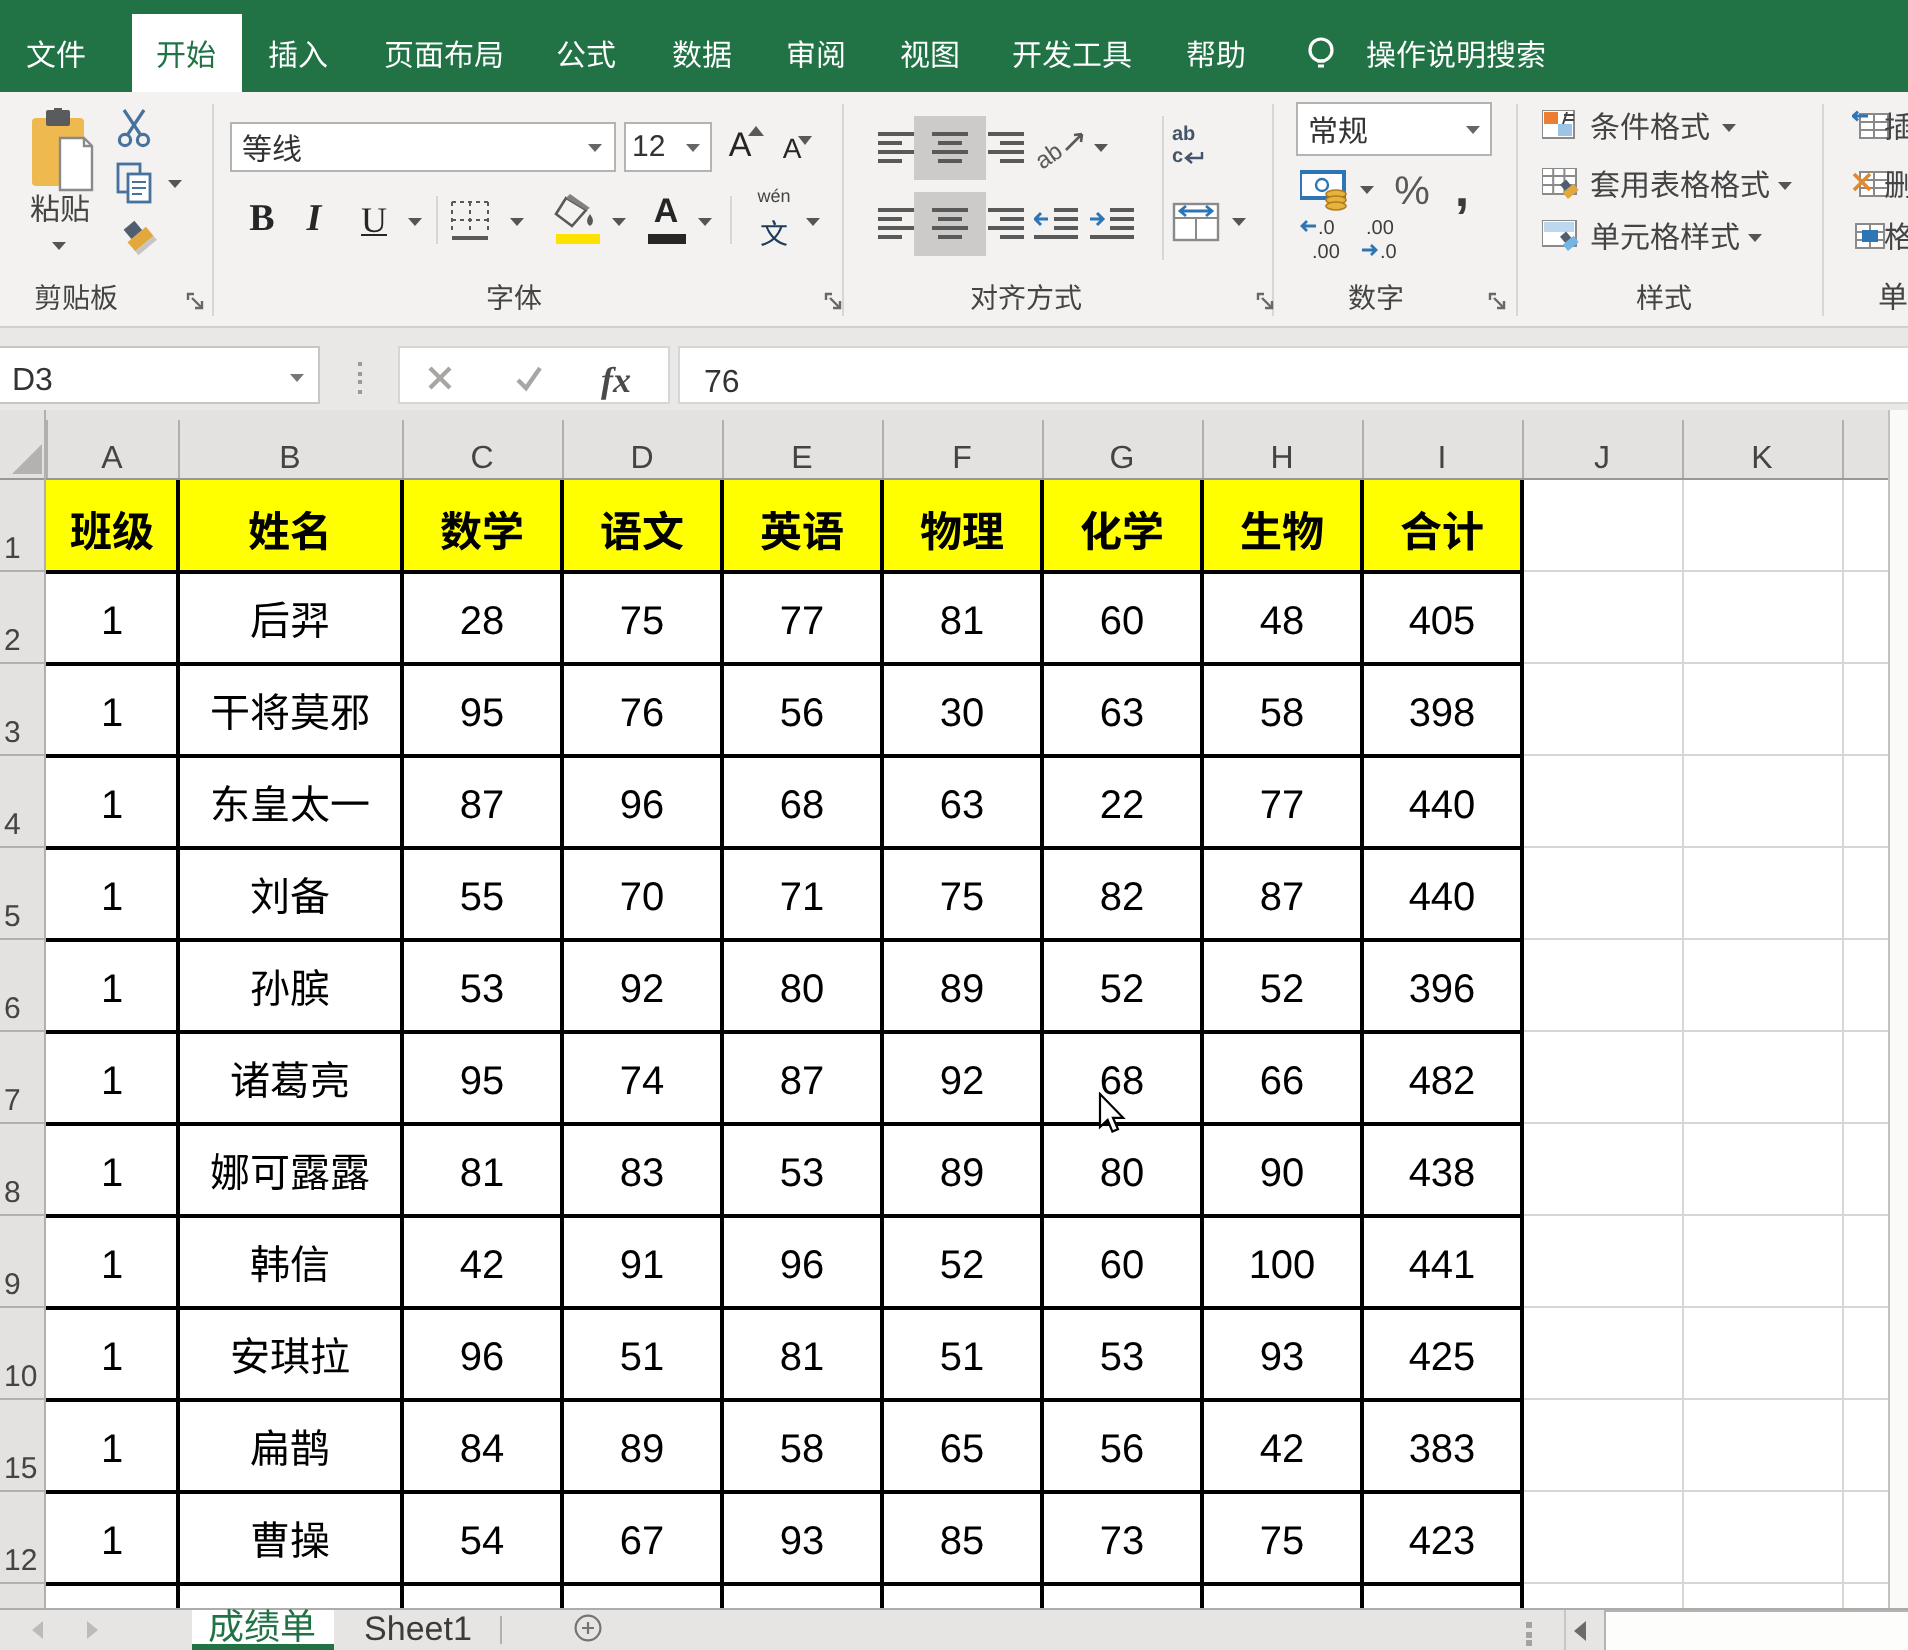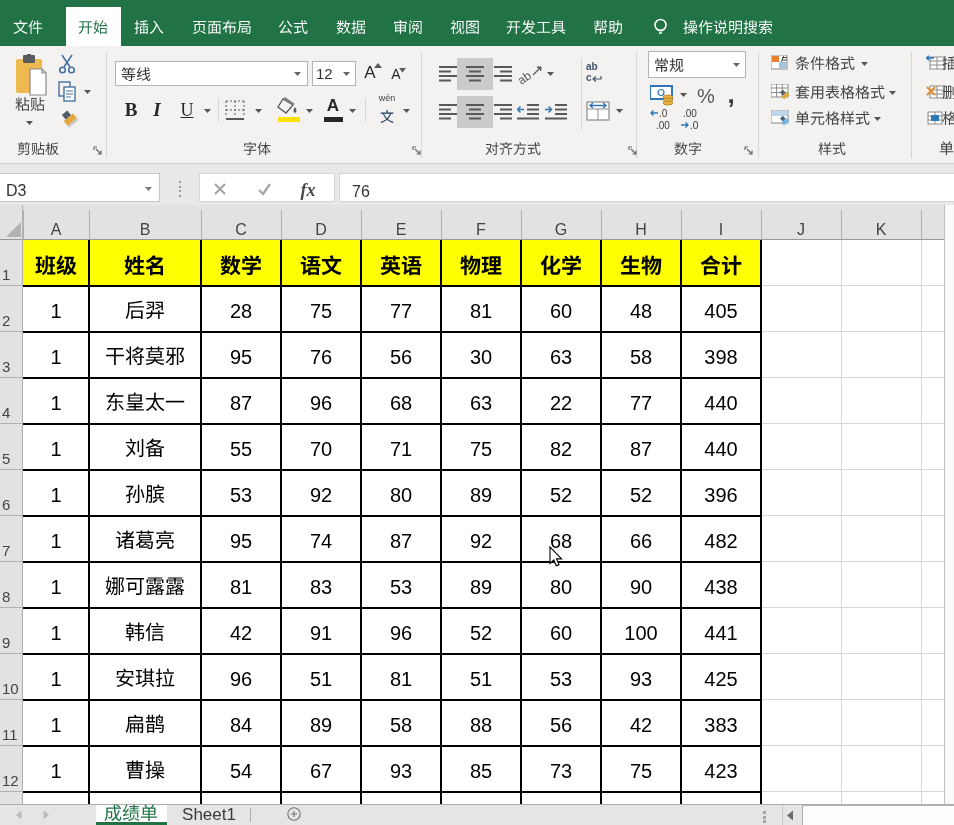--- a/index.html
+++ b/index.html
@@ -517,21 +517,21 @@
 <div style="position:absolute;left:2px;top:257px;width:21px;height:36px;font:normal 15px &quot;Liberation Sans&quot;, sans-serif;color:#444;text-align:left;line-height:36px;">1</div>
 <div style="position:absolute;left:2px;top:303px;width:21px;height:36px;font:normal 15px &quot;Liberation Sans&quot;, sans-serif;color:#444;text-align:left;line-height:36px;">2</div>
 <div style="position:absolute;left:2px;top:349px;width:21px;height:36px;font:normal 15px &quot;Liberation Sans&quot;, sans-serif;color:#444;text-align:left;line-height:36px;">3</div>
 <div style="position:absolute;left:2px;top:395px;width:21px;height:36px;font:normal 15px &quot;Liberation Sans&quot;, sans-serif;color:#444;text-align:left;line-height:36px;">4</div>
 <div style="position:absolute;left:2px;top:441px;width:21px;height:36px;font:normal 15px &quot;Liberation Sans&quot;, sans-serif;color:#444;text-align:left;line-height:36px;">5</div>
 <div style="position:absolute;left:2px;top:487px;width:21px;height:36px;font:normal 15px &quot;Liberation Sans&quot;, sans-serif;color:#444;text-align:left;line-height:36px;">6</div>
 <div style="position:absolute;left:2px;top:533px;width:21px;height:36px;font:normal 15px &quot;Liberation Sans&quot;, sans-serif;color:#444;text-align:left;line-height:36px;">7</div>
 <div style="position:absolute;left:2px;top:579px;width:21px;height:36px;font:normal 15px &quot;Liberation Sans&quot;, sans-serif;color:#444;text-align:left;line-height:36px;">8</div>
 <div style="position:absolute;left:2px;top:625px;width:21px;height:36px;font:normal 15px &quot;Liberation Sans&quot;, sans-serif;color:#444;text-align:left;line-height:36px;">9</div>
 <div style="position:absolute;left:2px;top:671px;width:21px;height:36px;font:normal 15px &quot;Liberation Sans&quot;, sans-serif;color:#444;text-align:left;line-height:36px;">10</div>
-<div style="position:absolute;left:2px;top:717px;width:21px;height:36px;font:normal 15px &quot;Liberation Sans&quot;, sans-serif;color:#444;text-align:left;line-height:36px;">11</div>
+<div style="position:absolute;left:2px;top:717px;width:21px;height:36px;font:normal 15px &quot;Liberation Sans&quot;, sans-serif;color:#444;text-align:left;line-height:36px;">15</div>
 <div style="position:absolute;left:2px;top:763px;width:21px;height:36px;font:normal 15px &quot;Liberation Sans&quot;, sans-serif;color:#444;text-align:left;line-height:36px;">12</div>
 <div style="position:absolute;left:0px;top:285px;width:23px;height:1px;background:#b2b0ae;"></div>
 <div style="position:absolute;left:0px;top:331px;width:23px;height:1px;background:#b2b0ae;"></div>
 <div style="position:absolute;left:0px;top:377px;width:23px;height:1px;background:#b2b0ae;"></div>
 <div style="position:absolute;left:0px;top:423px;width:23px;height:1px;background:#b2b0ae;"></div>
 <div style="position:absolute;left:0px;top:469px;width:23px;height:1px;background:#b2b0ae;"></div>
 <div style="position:absolute;left:0px;top:515px;width:23px;height:1px;background:#b2b0ae;"></div>
 <div style="position:absolute;left:0px;top:561px;width:23px;height:1px;background:#b2b0ae;"></div>
 <div style="position:absolute;left:0px;top:607px;width:23px;height:1px;background:#b2b0ae;"></div>
 <div style="position:absolute;left:0px;top:653px;width:23px;height:1px;background:#b2b0ae;"></div>
@@ -766,21 +766,21 @@
 <div style="position:absolute;left:23px;top:702px;width:66px;height:46px;font:normal 20px &quot;Liberation Sans&quot;, sans-serif;color:#000;text-align:center;line-height:46px;">1</div>
 <svg style="position:absolute;left:125.0px;top:713.1px;overflow:visible" width="40" height="23">
     <g fill="#000" transform="translate(0,18.4) scale(0.02000,-0.02000)">
       <use href="#g91" x="0"></use>
       <use href="#g92" x="1000"></use>
     </g>
   </svg>
 <div style="position:absolute;left:201px;top:702px;width:80px;height:46px;font:normal 20px &quot;Liberation Sans&quot;, sans-serif;color:#000;text-align:center;line-height:46px;">84</div>
 <div style="position:absolute;left:281px;top:702px;width:80px;height:46px;font:normal 20px &quot;Liberation Sans&quot;, sans-serif;color:#000;text-align:center;line-height:46px;">89</div>
 <div style="position:absolute;left:361px;top:702px;width:80px;height:46px;font:normal 20px &quot;Liberation Sans&quot;, sans-serif;color:#000;text-align:center;line-height:46px;">58</div>
-<div style="position:absolute;left:441px;top:702px;width:80px;height:46px;font:normal 20px &quot;Liberation Sans&quot;, sans-serif;color:#000;text-align:center;line-height:46px;">88</div>
+<div style="position:absolute;left:441px;top:702px;width:80px;height:46px;font:normal 20px &quot;Liberation Sans&quot;, sans-serif;color:#000;text-align:center;line-height:46px;">65</div>
 <div style="position:absolute;left:521px;top:702px;width:80px;height:46px;font:normal 20px &quot;Liberation Sans&quot;, sans-serif;color:#000;text-align:center;line-height:46px;">56</div>
 <div style="position:absolute;left:601px;top:702px;width:80px;height:46px;font:normal 20px &quot;Liberation Sans&quot;, sans-serif;color:#000;text-align:center;line-height:46px;">42</div>
 <div style="position:absolute;left:681px;top:702px;width:80px;height:46px;font:normal 20px &quot;Liberation Sans&quot;, sans-serif;color:#000;text-align:center;line-height:46px;">383</div>
 <div style="position:absolute;left:23px;top:748px;width:66px;height:46px;font:normal 20px &quot;Liberation Sans&quot;, sans-serif;color:#000;text-align:center;line-height:46px;">1</div>
 <svg style="position:absolute;left:125.0px;top:759.1px;overflow:visible" width="40" height="23">
     <g fill="#000" transform="translate(0,18.4) scale(0.02000,-0.02000)">
       <use href="#g93" x="0"></use>
       <use href="#g23" x="1000"></use>
     </g>
   </svg>

